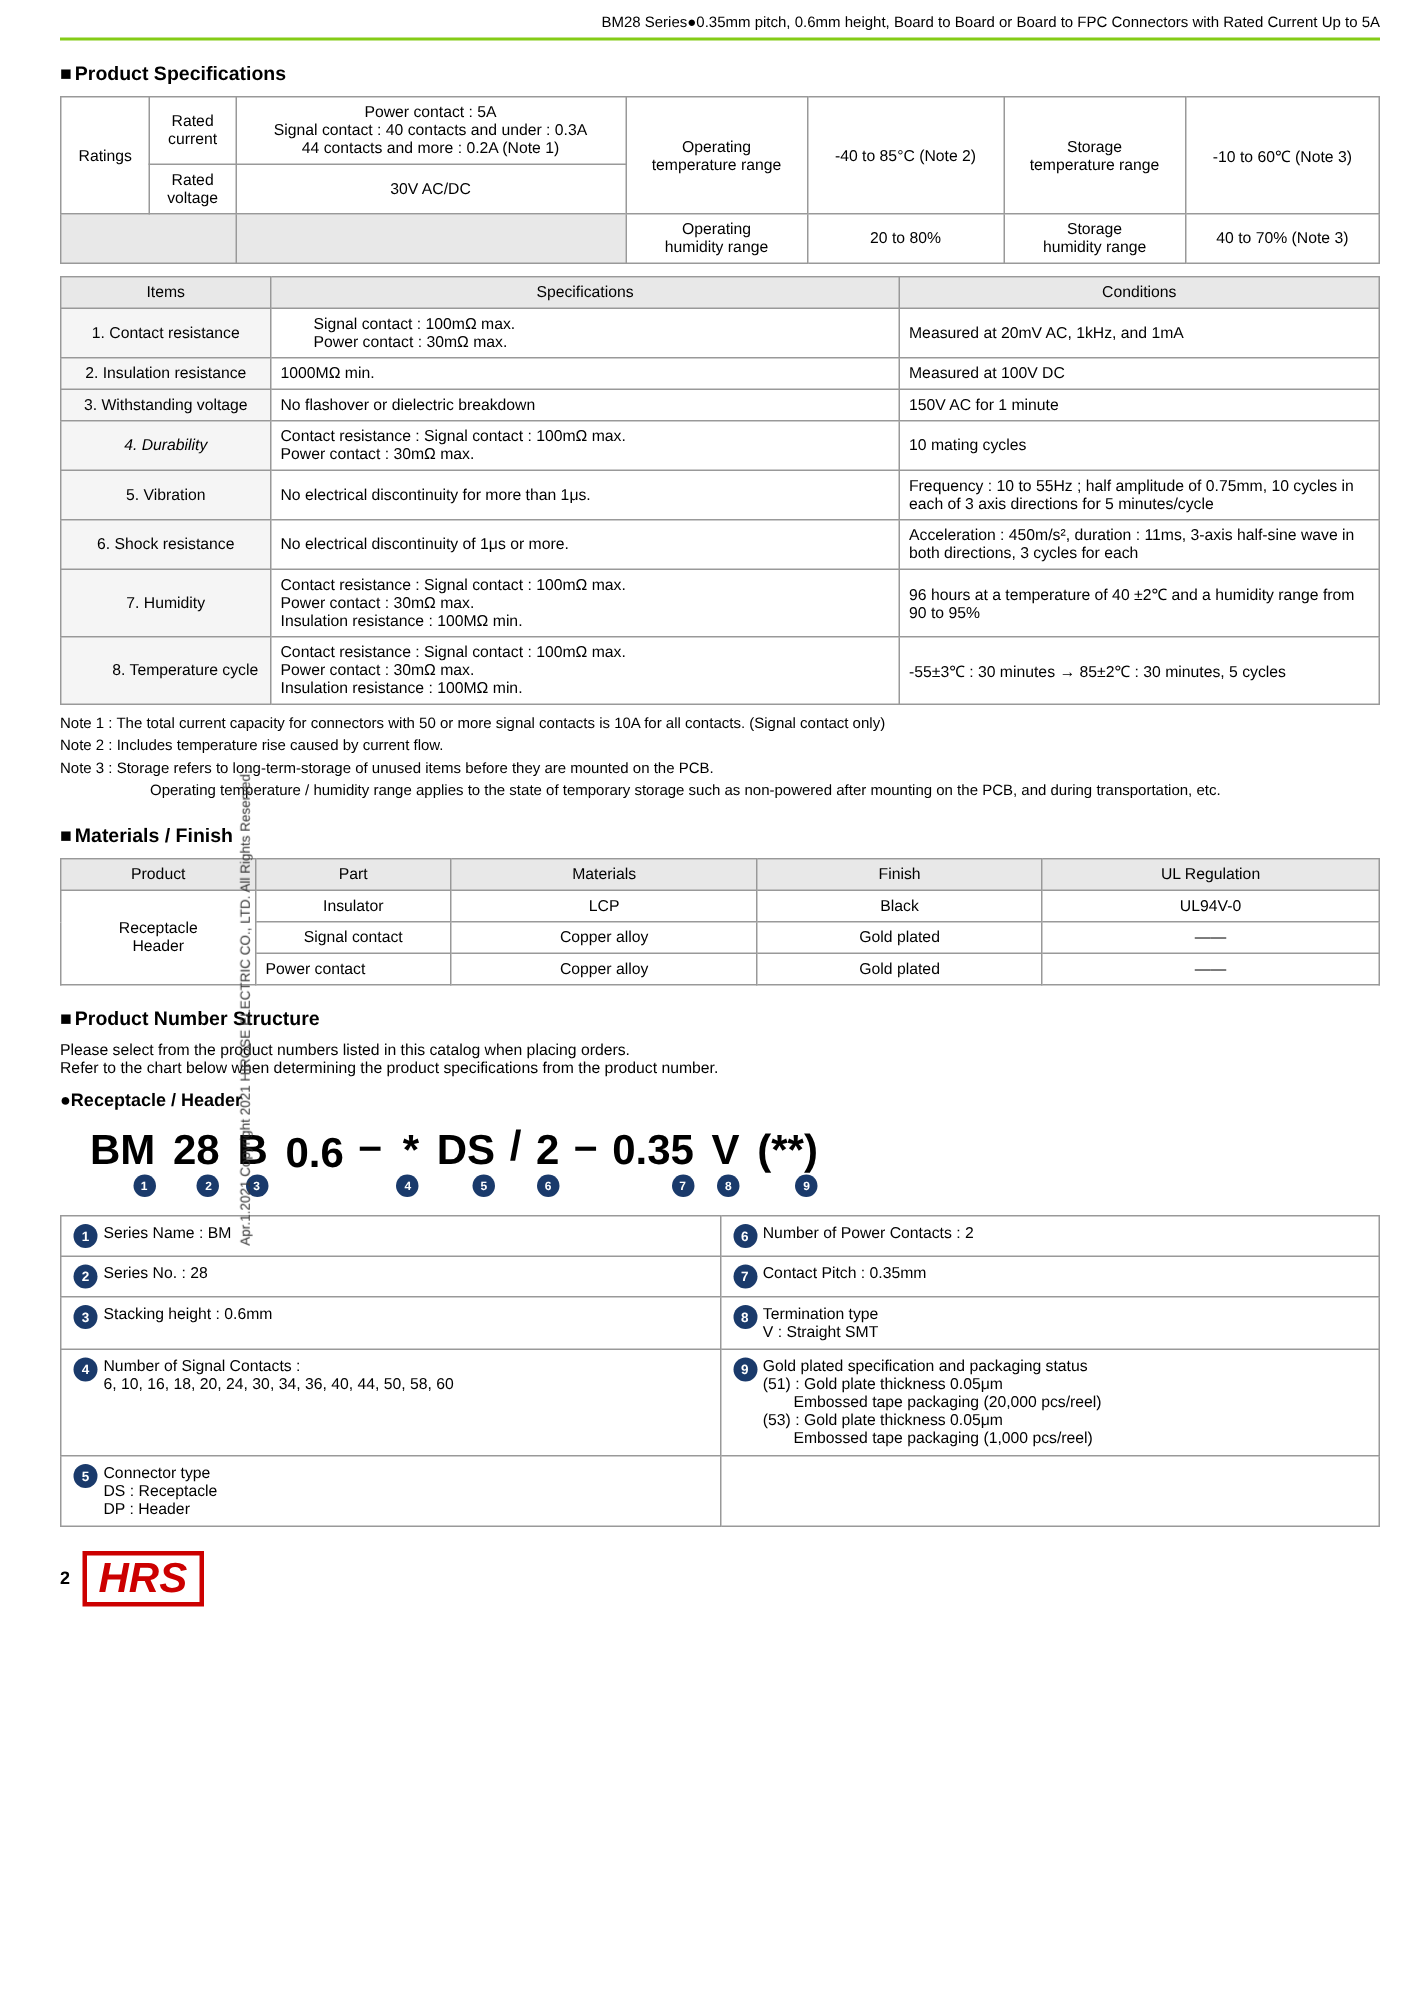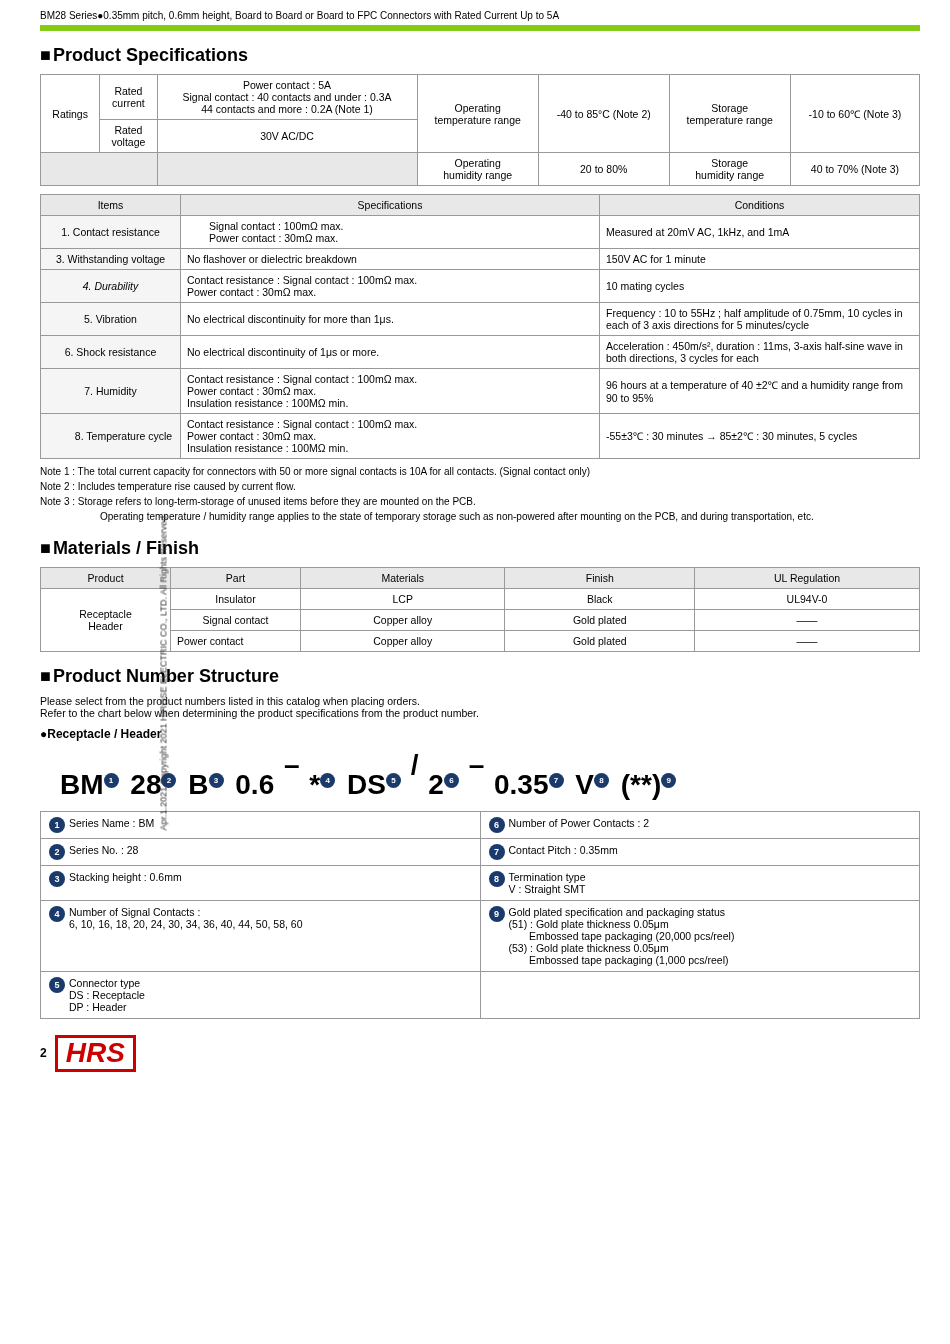--- a/index.html
+++ b/index.html
@@ -8,26 +8,27 @@
       font-size: 11px;
       background: #fff;
       color: #000;
       width: 950px;
       min-height: 1344px;
       position: relative;
       padding: 10px 30px 30px 40px;
     }
     .page-header {
       font-size: 10px;
-      border-bottom: 6px solid #84cc16;
+      border-bottom: 2px solid #84cc16;
       padding-bottom: 4px;
       margin-bottom: 10px;
+      text-align: right;
     }
     .section-title {
-      font-size: 18px;
+      font-size: 13px;
       font-weight: bold;
       margin: 14px 0 8px 0;
       display: flex;
       align-items: center;
     }
     .section-title::before {
       content: '■';
       margin-right: 2px;
     }
     table {
@@ -126,22 +127,22 @@
       line-height: 1.1;
     }
     .pn-numbered {
       display: flex;
       align-items: flex-end;
       gap: 2px;
       margin: 8px 0 0 0;
     }
     .pn-segment {
       display: inline-flex;
-      flex-direction: row;
-      align-items: flex-start;
+      flex-direction: column;
+      align-items: flex-end;
     }
     .pn-segment .txt {
       font-size: 28px;
       font-weight: bold;
       line-height: 1;
     }
     .pn-segment .num {
       display: inline-flex;
       align-items: center;
       justify-content: center;
@@ -207,20 +208,25 @@
       <th>Specifications</th>
       <th style="width:320px;">Conditions</th>
     </tr>
   </thead>
   <tbody id="specs-tbody">
   <tr>
         <td class="items-col" style="text-align: center; font-size: 10.5px;">1. Contact resistance</td>
         <td style="font-size: 10.5px; white-space: pre-wrap; padding-left: 28px;">Signal contact : 100mΩ max.
 Power contact : 30mΩ max.</td>
         <td style="font-size: 10.5px; white-space: pre-wrap;">Measured at 20mV AC, 1kHz, and 1mA</td>
+      </tr>
+      <tr>
+        <td class="items-col" style="text-align: center; font-size: 10.5px;">2. Insulation resistance</td>
+        <td style="font-size: 10.5px; white-space: pre-wrap;">1000MΩ min.</td>
+        <td style="font-size: 10.5px; white-space: pre-wrap;">Measured at 100V DC</td>
       </tr>
       <tr>
         <td class="items-col" style="text-align: center; font-size: 10.5px;">3. Withstanding voltage</td>
         <td style="font-size: 10.5px; white-space: pre-wrap;">No flashover or dielectric breakdown</td>
         <td style="font-size: 10.5px; white-space: pre-wrap;">150V AC for 1 minute</td>
       </tr>
       <tr>
         <td class="items-col" style="text-align: center; font-size: 10.5px; font-style: italic;">4. Durability</td>
         <td style="font-size: 10.5px; white-space: pre-wrap;">Contact resistance : Signal contact : 100mΩ max.
 Power contact : 30mΩ max.</td>

